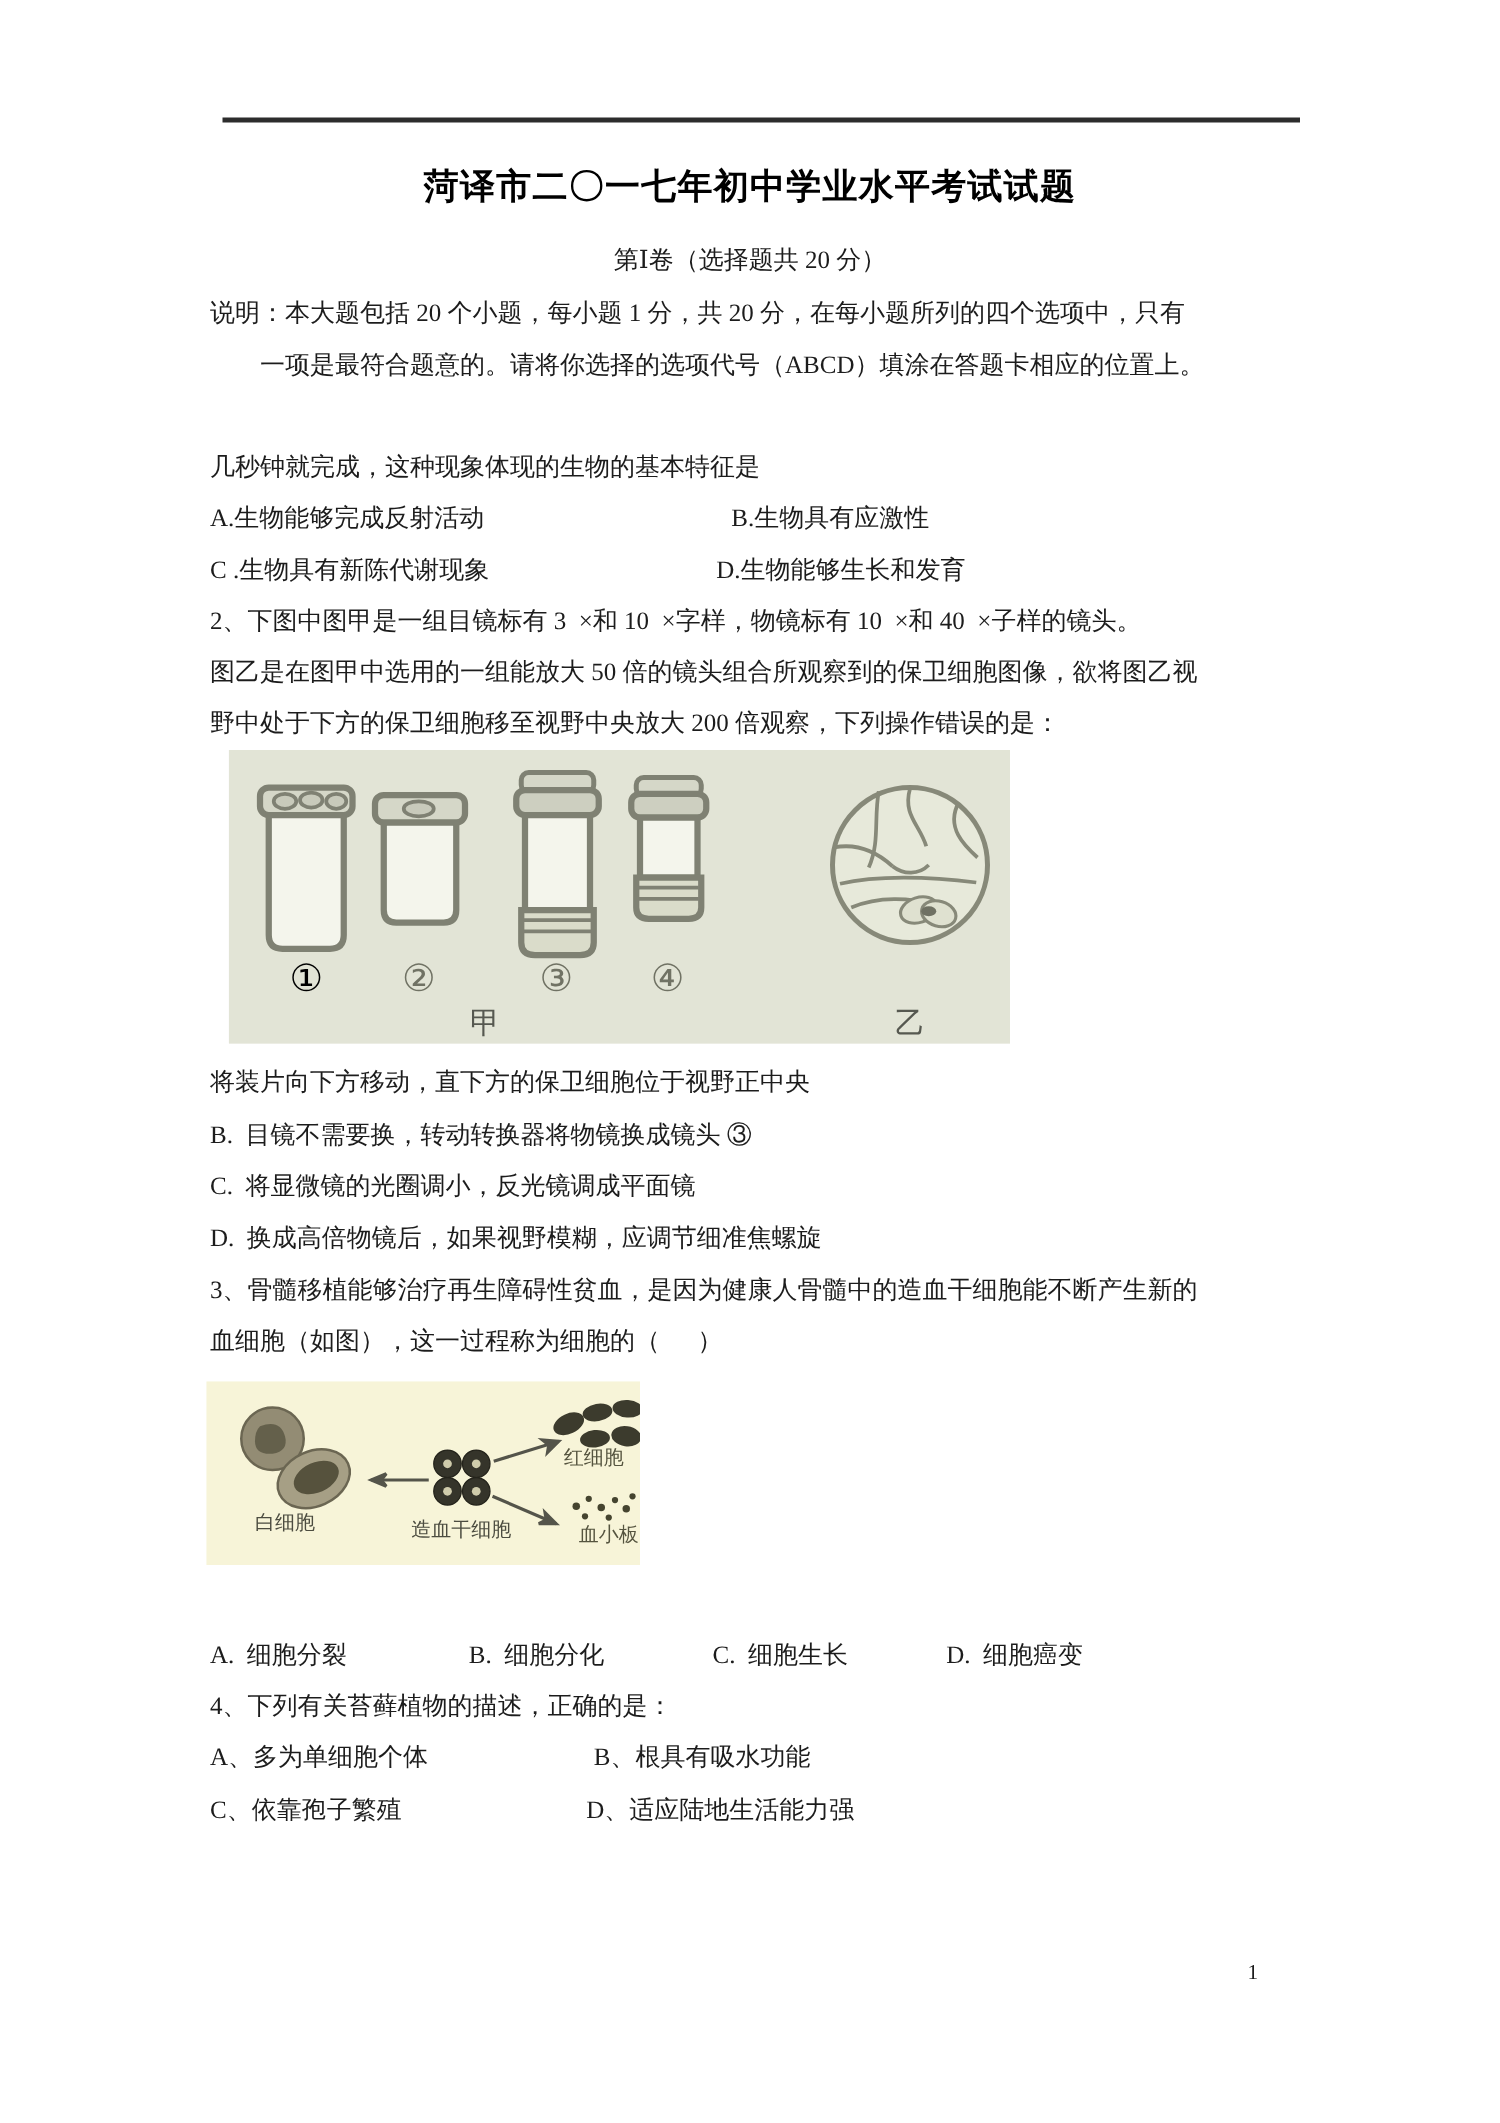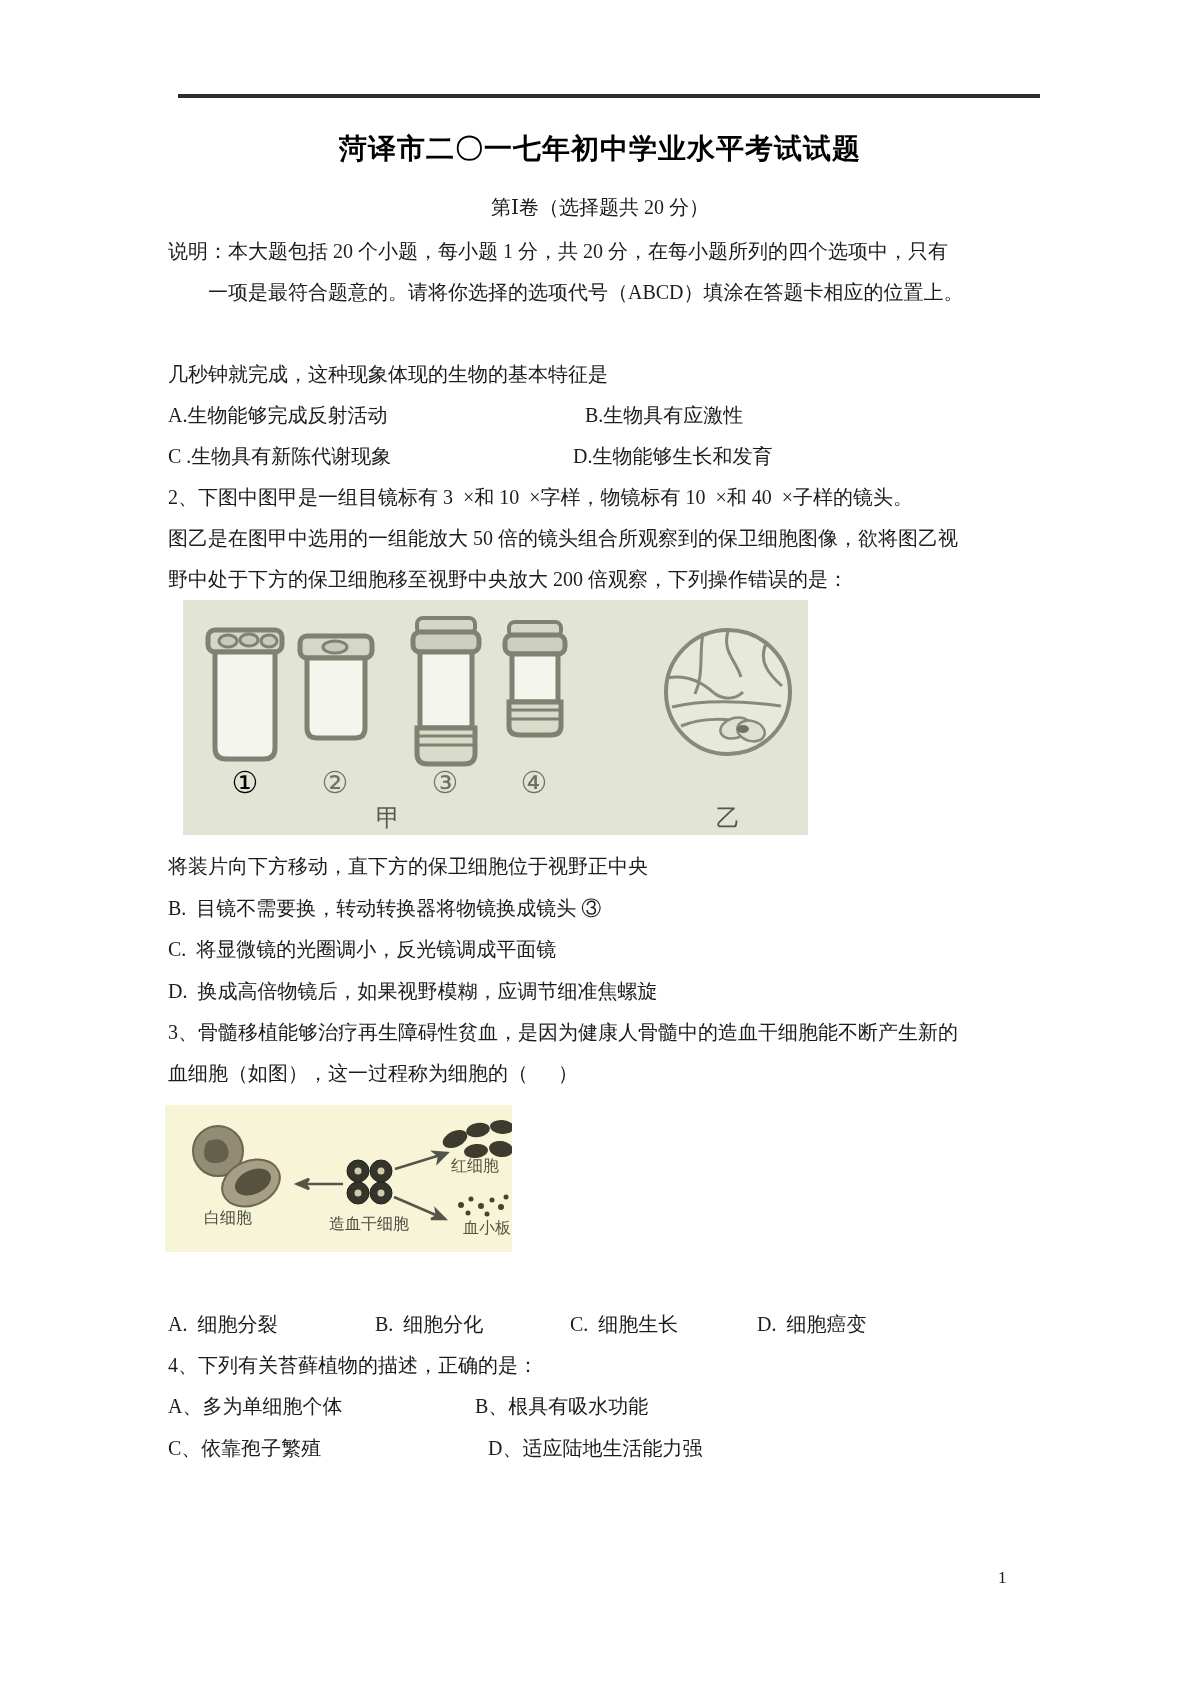--- a/index.html
+++ b/index.html
@@ -178,17 +178,17 @@
 
   <div class="abs line" style="left:168px;top:1311px;">A.  细胞分裂</div>
   <div class="abs line" style="left:375px;top:1311px;">B.  细胞分化</div>
   <div class="abs line" style="left:570px;top:1311px;">C.  细胞生长</div>
   <div class="abs line" style="left:757px;top:1311px;">D.  细胞癌变</div>
 
   <div class="abs line" style="left:168px;top:1352px;">4、下列有关苔藓植物的描述，正确的是：</div>
   <div class="abs line" style="left:168px;top:1393px;">A、多为单细胞个体</div>
   <div class="abs line" style="left:475px;top:1393px;">B、根具有吸水功能</div>
   <div class="abs line" style="left:168px;top:1435px;">C、依靠孢子繁殖</div>
-  <div class="abs line" style="left:488px;top:1435px;">D、适应陆地生活能力强</div>
+  <div class="abs line" style="left:469px;top:1435px;">D、适应陆地生活能力强</div>
 
   <div class="abs pagenum">1</div>
 
 </div>
 
 </body></html>

